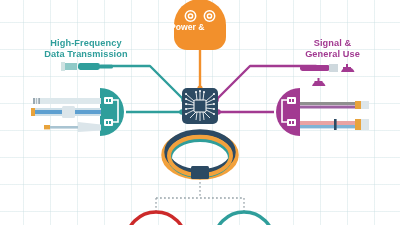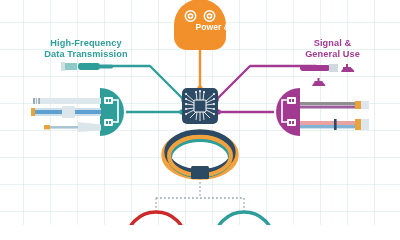--- a/index.html
+++ b/index.html
@@ -16,21 +16,21 @@
       linear-gradient(to bottom, rgba(205,225,228,.45) 1px, transparent 1px);
     background-size:27px 27px;
     background-position:-4px -5px;
   }
   .layer{position:absolute;inset:0;}
   svg{display:block;}
   .lbl{position:absolute;text-align:center;line-height:1.18;letter-spacing:.1px;}
   .lbl-left{left:30px;top:38px;width:112px;color:#2f9e9b;font-size:9.2px;font-weight:600;}
   .lbl-right{left:280px;top:38px;width:105px;color:#a23a91;font-size:9.2px;font-weight:600;}
   .badge-txt{
-    position:absolute;left:170px;top:22px;width:60px;text-align:right;
+    position:absolute;left:170px;top:22px;width:60px;text-align:left;
     color:#ffffff;font-size:8.6px;font-weight:700;line-height:1.2;
   }
 </style>
 </head>
 <body>
 
 <div id="stage">
 
   <svg class="layer" width="400" height="225" viewBox="0 0 400 225">
 

